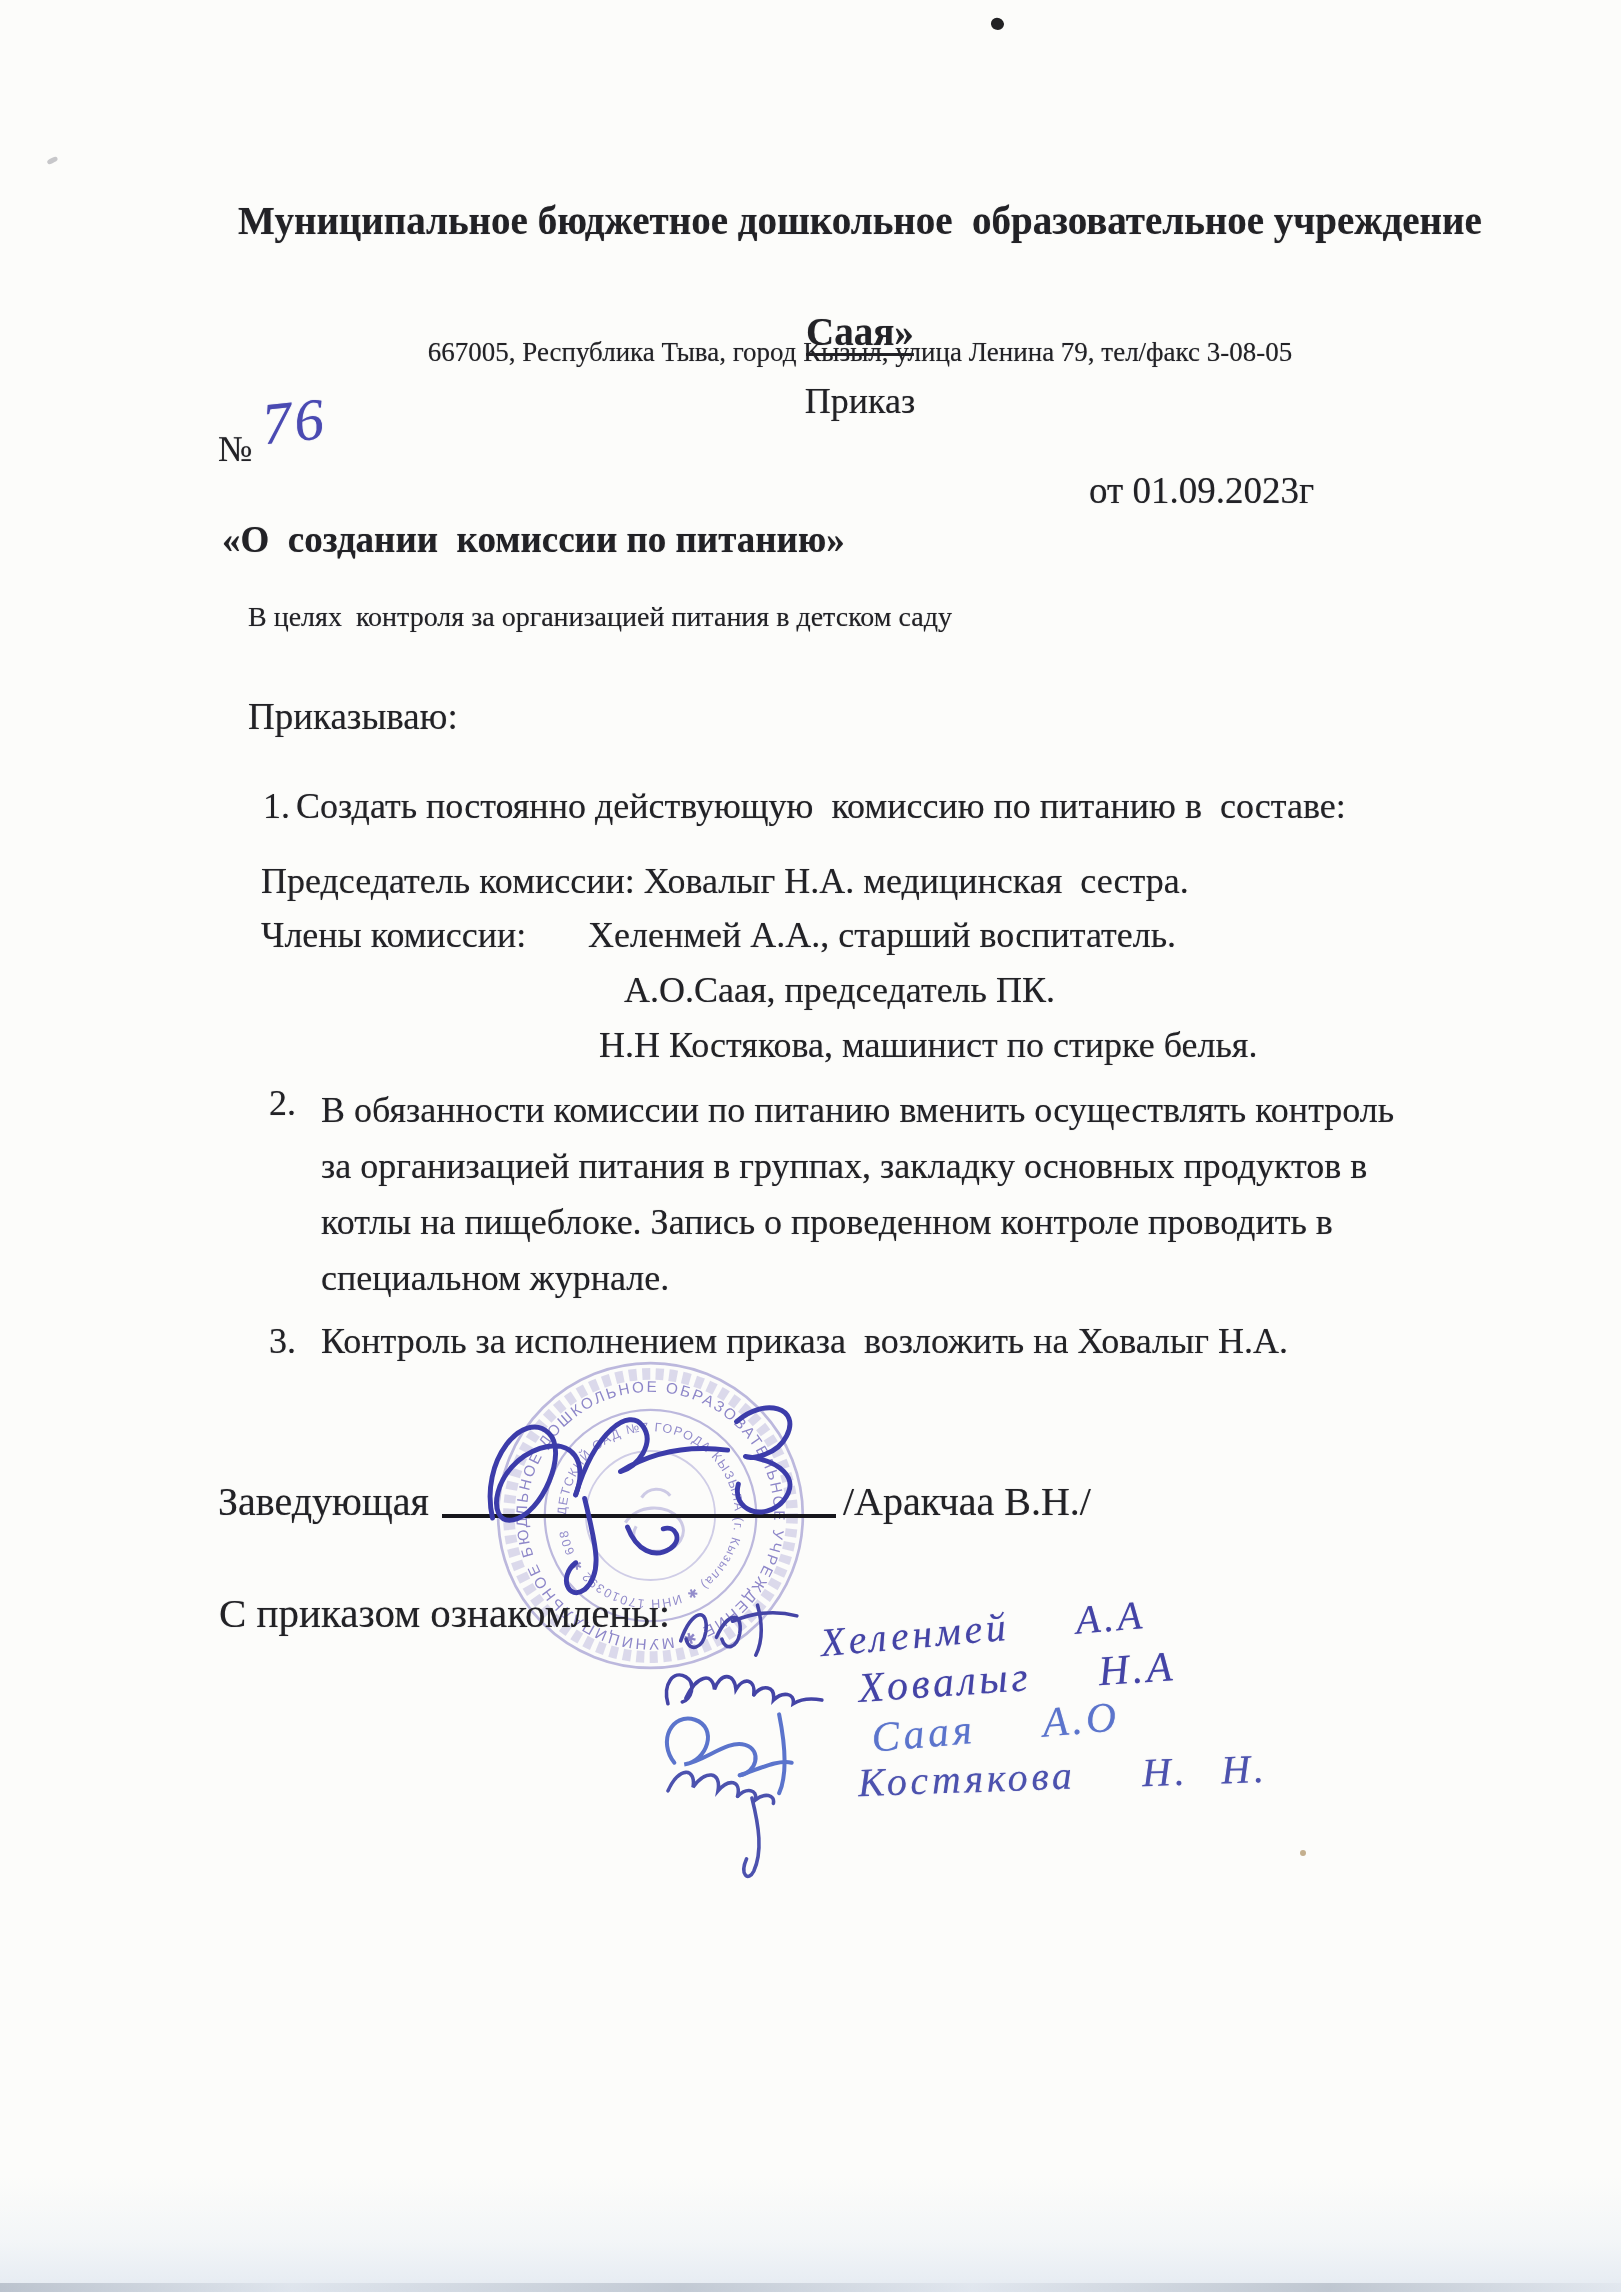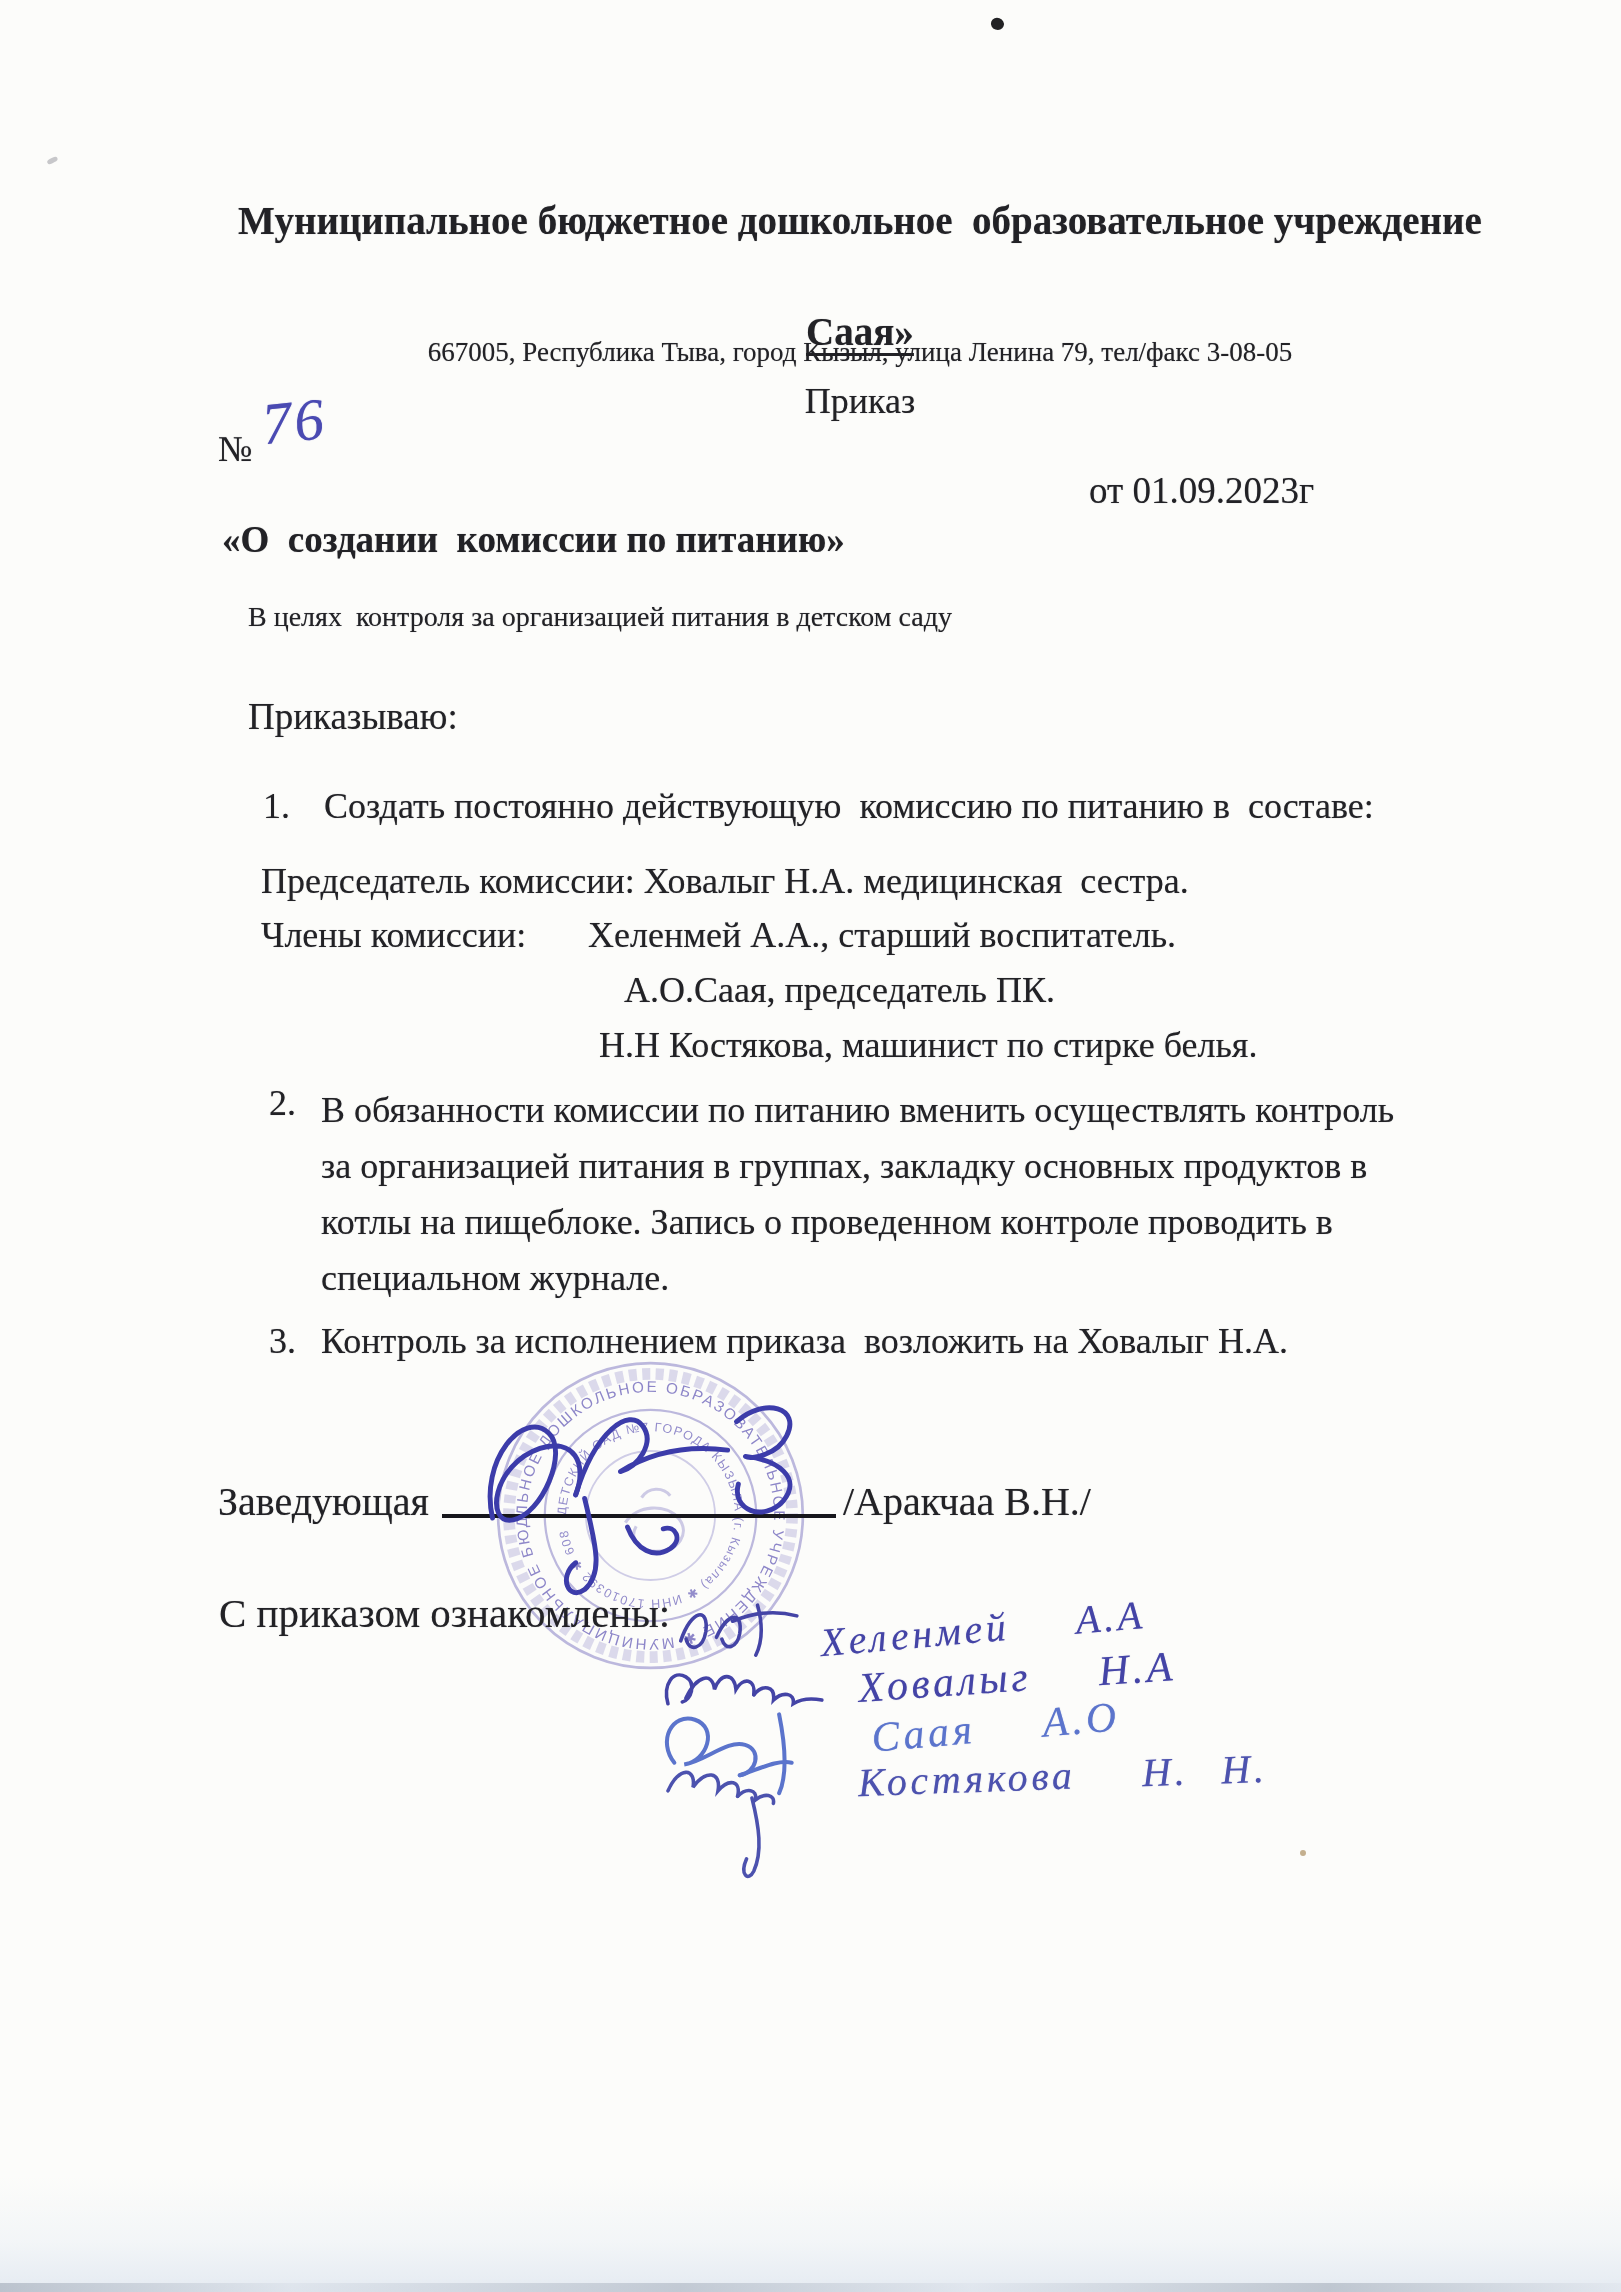--- a/index.html
+++ b/index.html
@@ -84,21 +84,21 @@
   <div class="abs t center-wrap doctype" style="top:380px">Приказ</div>
   <div class="abs t num-sign">№</div>
   <div class="abs t num-hand">76</div>
   <div class="abs t date-line">от 01.09.2023г</div>
   <div class="abs t subject">«О  создании  комиссии по питанию»</div>
 
   <div class="abs t intro">В целях  контроля за организацией питания в детском саду</div>
   <div class="abs t directive">Приказываю:</div>
 
   <div class="abs t fs40" style="left:263px; top:785px">1.</div>
-  <div class="abs t fs40" style="left:324px; top:785px">Создать постоянно действующую  комиссию по питанию в  составе:</div>
+  <div class="abs t fs40" style="left:296px; top:785px">Создать постоянно действующую  комиссию по питанию в  составе:</div>
 
   <div class="abs t fs40" style="left:261px; top:860px">Председатель комиссии: Ховалыг Н.А. медицинская  сестра.</div>
   <div class="abs t fs40" style="left:261px; top:914px">Члены комиссии:</div>
   <div class="abs t fs40" style="left:588px; top:914px">Хеленмей А.А., старший воспитатель.</div>
   <div class="abs t fs40" style="left:624px; top:969px">А.О.Саая, председатель ПК.</div>
   <div class="abs t fs40" style="left:599px; top:1024px">Н.Н Костякова, машинист по стирке белья.</div>
 
   <div class="abs t fs40" style="left:269px; top:1082px">2.</div>
   <div class="abs t fs40 item2-text" style="left:321px; top:1082px">В обязанности  комиссии по питанию вменить осуществлять   контроль
 за организацией  питания в  группах, закладку основных продуктов в

